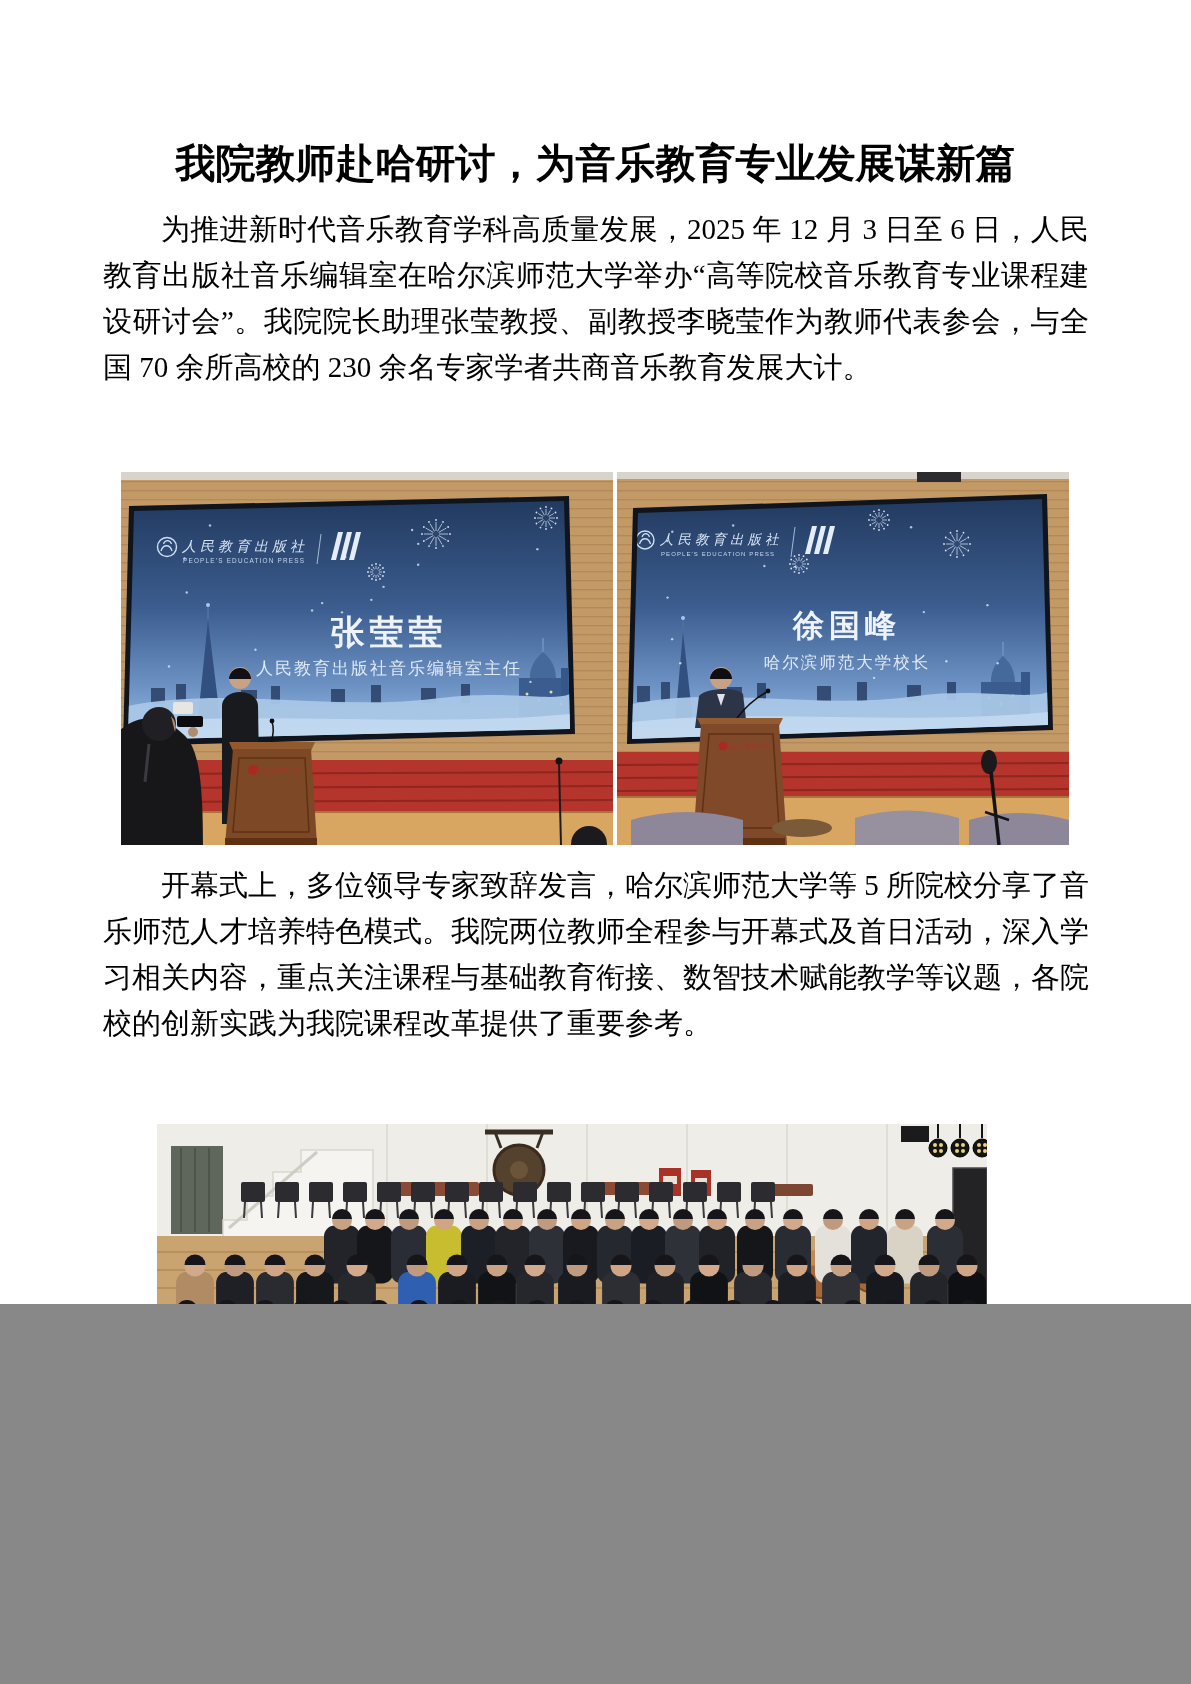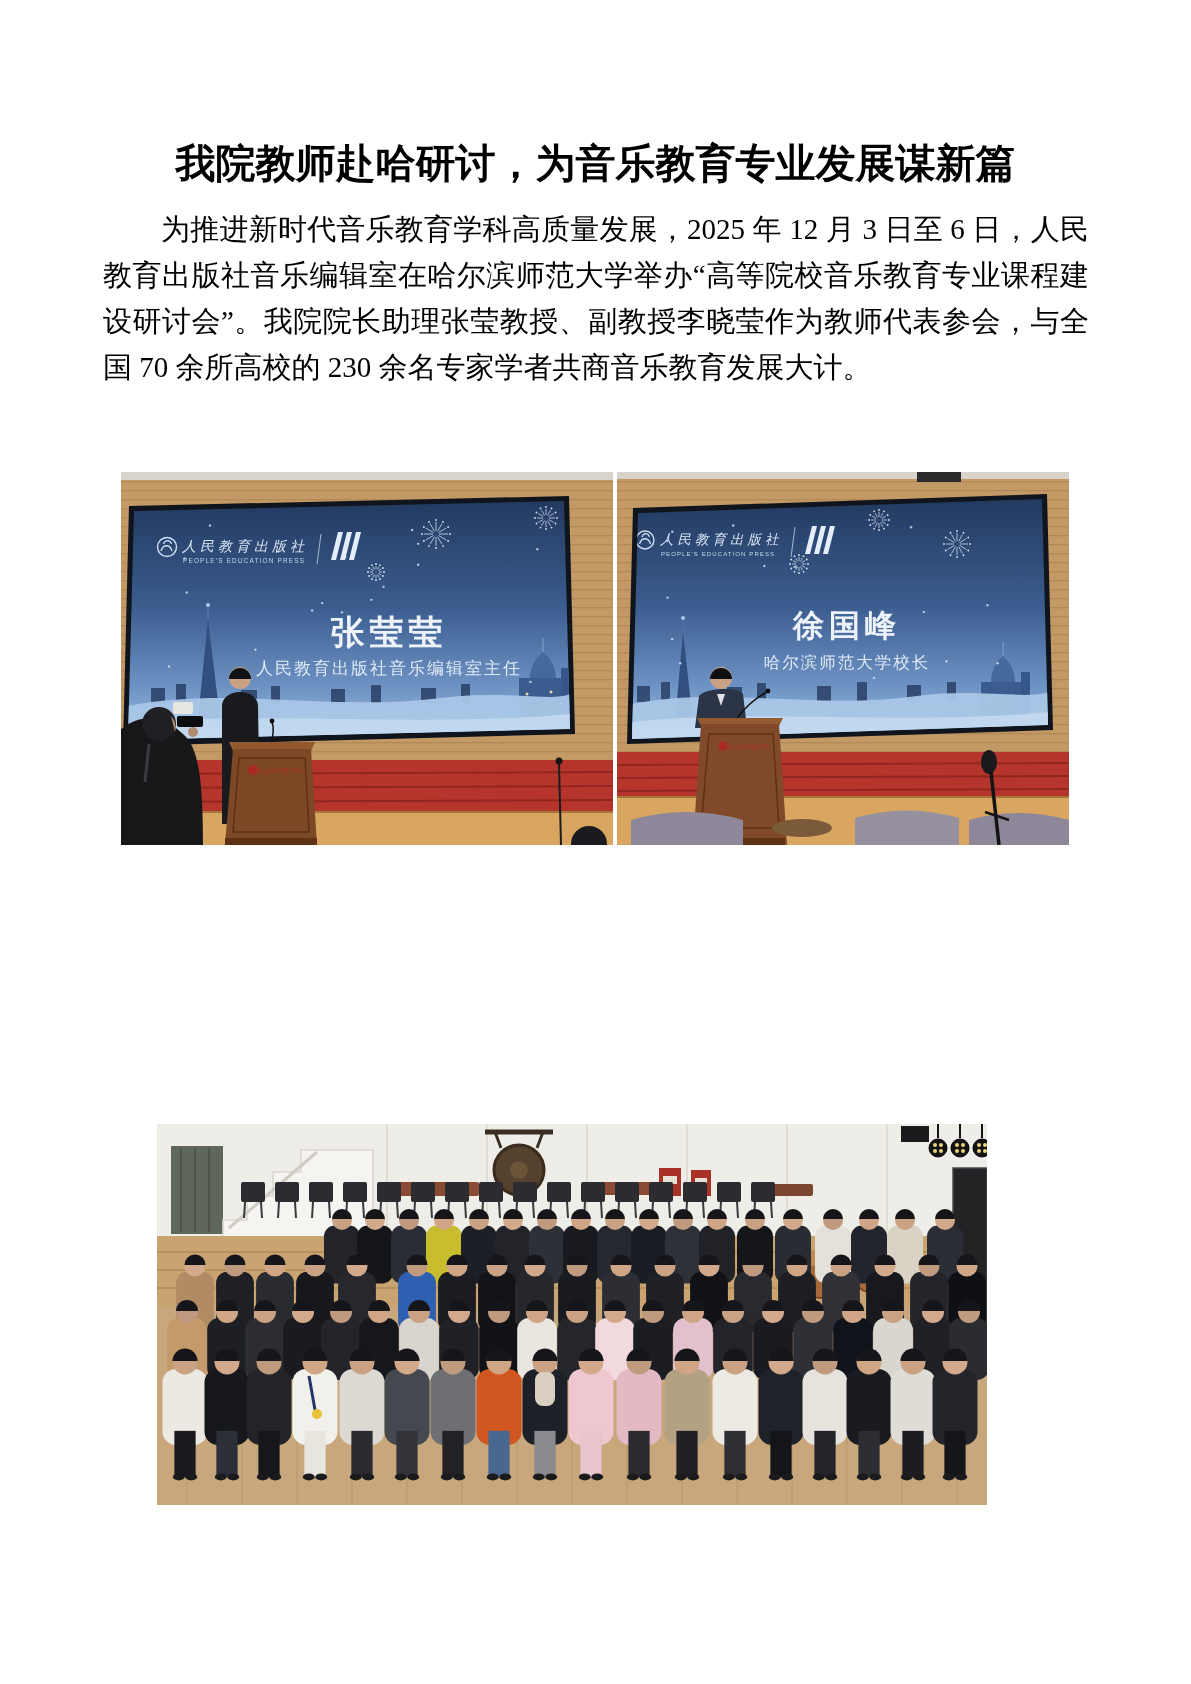--- a/index.html
+++ b/index.html
@@ -1,17 +1,17 @@
 <!DOCTYPE html>
 <html><head>
 <meta charset="utf-8">
 <style>
   html,body{margin:0;padding:0;background:#888;}
   .page{
-    position:relative;width:1191px;height:1684px;margin:0 auto;
+    position:relative;width:1191px;height:1304px;margin:0 auto;
     background:#ffffff;overflow:hidden;
     font-family:"Liberation Serif","DejaVu Serif",serif;color:#000;
   }
   .doc-title{
     position:absolute;top:136px;left:0;width:100%;
     text-align:center;font-size:40px;font-weight:700;letter-spacing:0px;
     white-space:nowrap;
   }
   .para{
     position:absolute;left:103px;width:986px;
@@ -418,20 +418,21 @@
         <ellipse cx="185" cy="356" rx="30" ry="9" fill="#7a5a38"></ellipse>
       </g>
       <g>
         <ellipse cx="372" cy="290" rx="8" ry="12" fill="#1a1a1c"></ellipse>
         <line x1="374" y1="300" x2="382" y2="373" stroke="#141416" stroke-width="3.5"></line>
         <line x1="368" y1="340" x2="392" y2="348" stroke="#141416" stroke-width="2.5"></line>
       </g>
     </svg>
   </div>
 
+  <div class="para" id="para2">开幕式上，多位领导专家致辞发言，哈尔滨师范大学等 5 所院校分享了音乐师范人才培养特色模式。我院两位教师全程参与开幕式及首日活动，深入学习相关内容，重点关注课程与基础教育衔接、数智技术赋能教学等议题，各院校的创新实践为我院课程改革提供了重要参考。</div>
 
   <div class="photo" id="photo-group">
     <svg viewBox="0 0 830 381" preserveAspectRatio="none">
       <rect width="830" height="381" fill="#efede7"></rect>
       <g stroke="#e0ddd5" stroke-width="2">
         <line x1="230" y1="0" x2="230" y2="110"></line>
           <line x1="330" y1="0" x2="330" y2="110"></line>
         <line x1="430" y1="0" x2="430" y2="110"></line>
           <line x1="530" y1="0" x2="530" y2="110"></line>
         <line x1="630" y1="0" x2="630" y2="110"></line>

